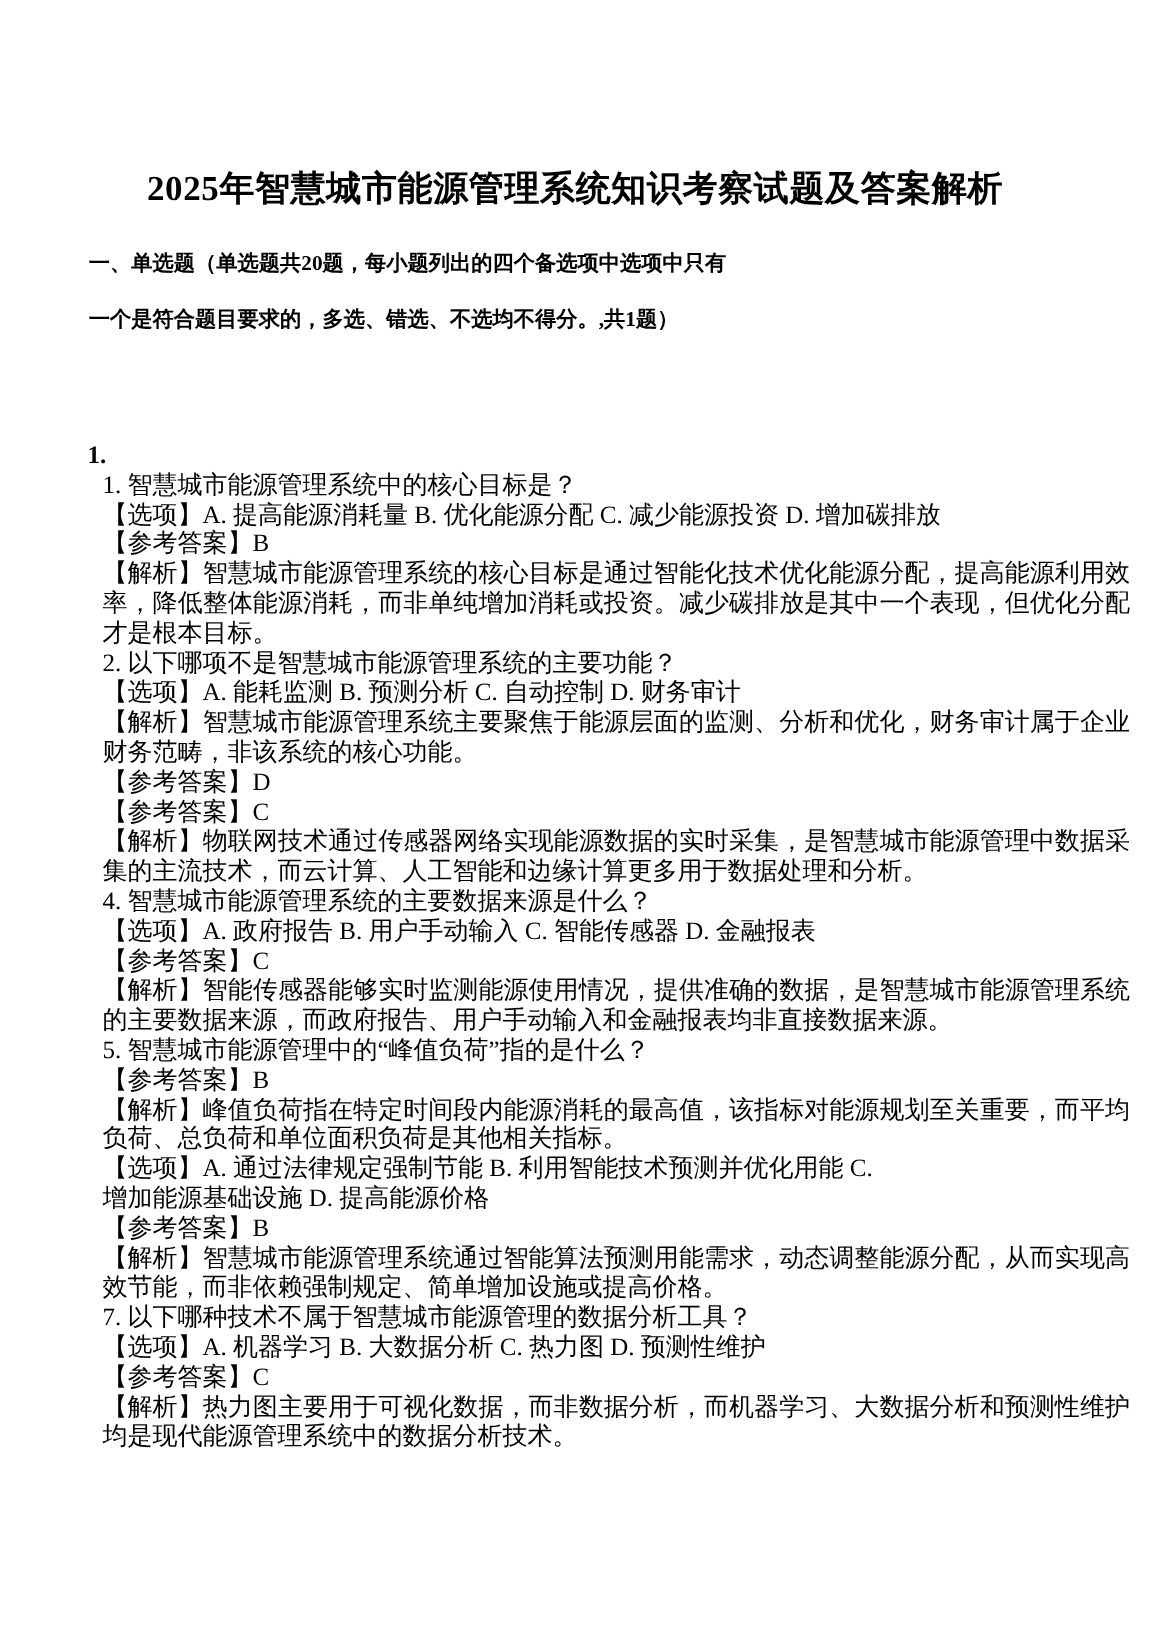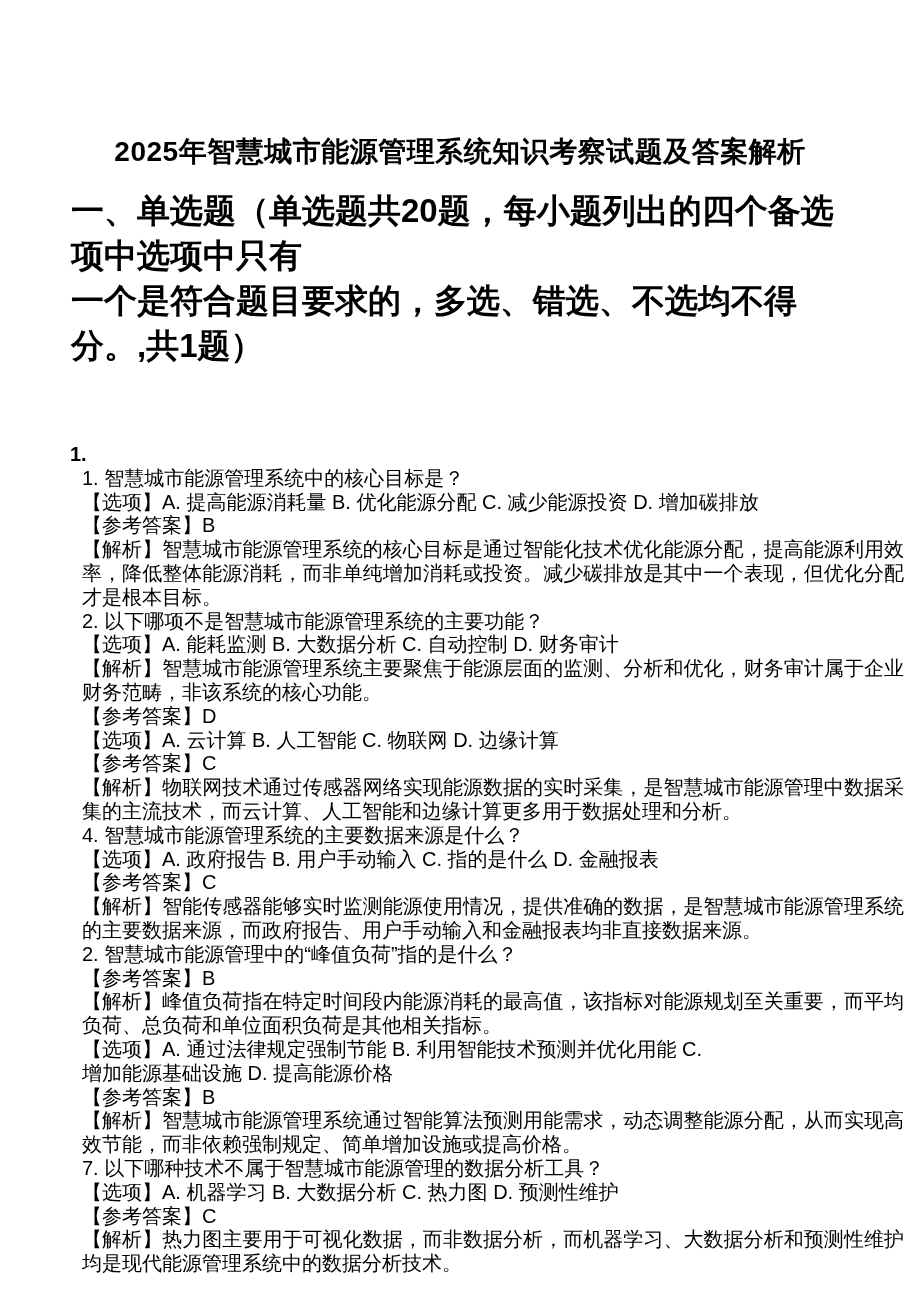--- a/index.html
+++ b/index.html
@@ -6,36 +6,36 @@
     margin: 0;
     padding: 0;
     background: #ffffff;
   }
   .page {
     position: relative;
     width: 920px;
     height: 1302px;
     background: #ffffff;
     color: #000000;
-    font-family: Liberation Sans, sans-serif;
+    font-family: Liberation Serif, serif;
     overflow: hidden;
   }
   .doc-title {
     margin: 0 40px;
     padding-top: 132px;
     text-align: center;
     font-size: 28px;
     font-weight: 700;
     line-height: 40px;
     letter-spacing: 0.5px;
     white-space: nowrap;
   }
   .section-heading {
     margin: 16px 60px 0 71px;
-    font-size: 33px;
+    font-size: 17px;
     font-weight: 700;
     line-height: 45px;
     white-space: pre-line;
   }
   .question-list {
     margin-top: 75px;
   }
   .list-number {
     margin: 0 0 0 70px;
     font-size: 20px;
@@ -68,40 +68,39 @@
 
     <div class="question-block">
       <p>1. 智慧城市能源管理系统中的核心目标是？</p>
       <p>【选项】A. 提高能源消耗量 B. 优化能源分配 C. 减少能源投资 D. 增加碳排放</p>
       <p>【参考答案】B</p>
       <p>【解析】智慧城市能源管理系统的核心目标是通过智能化技术优化能源分配，提高能源利用效率，降低整体能源消耗，而非单纯增加消耗或投资。减少碳排放是其中一个表现，但优化分配才是根本目标。</p>
     </div>
 
     <div class="question-block">
       <p>2. 以下哪项不是智慧城市能源管理系统的主要功能？</p>
-      <p>【选项】A. 能耗监测 B. 大数据分析 C. 自动控制 D. 财务审计</p>
+      <p>【选项】A. 能耗监测 B. 预测分析 C. 自动控制 D. 财务审计</p>
       <p>【解析】智慧城市能源管理系统主要聚焦于能源层面的监测、分析和优化，财务审计属于企业财务范畴，非该系统的核心功能。</p>
       <p>【参考答案】D</p>
     </div>
 
     <div class="question-block">
-      <p>【选项】A. 云计算 B. 人工智能 C. 物联网 D. 边缘计算</p>
       <p>【参考答案】C</p>
       <p>【解析】物联网技术通过传感器网络实现能源数据的实时采集，是智慧城市能源管理中数据采集的主流技术，而云计算、人工智能和边缘计算更多用于数据处理和分析。</p>
     </div>
 
     <div class="question-block">
       <p>4. 智慧城市能源管理系统的主要数据来源是什么？</p>
-      <p>【选项】A. 政府报告 B. 用户手动输入 C. 指的是什么 D. 金融报表</p>
+      <p>【选项】A. 政府报告 B. 用户手动输入 C. 智能传感器 D. 金融报表</p>
       <p>【参考答案】C</p>
       <p>【解析】智能传感器能够实时监测能源使用情况，提供准确的数据，是智慧城市能源管理系统的主要数据来源，而政府报告、用户手动输入和金融报表均非直接数据来源。</p>
     </div>
 
     <div class="question-block">
-      <p>2. 智慧城市能源管理中的“峰值负荷”指的是什么？</p>
+      <p>5. 智慧城市能源管理中的“峰值负荷”指的是什么？</p>
       <p>【参考答案】B</p>
       <p>【解析】峰值负荷指在特定时间段内能源消耗的最高值，该指标对能源规划至关重要，而平均负荷、总负荷和单位面积负荷是其他相关指标。</p>
     </div>
 
     <div class="question-block">
       <p>【选项】A. 通过法律规定强制节能 B. 利用智能技术预测并优化用能 C.
 增加能源基础设施 D. 提高能源价格</p>
       <p>【参考答案】B</p>
       <p>【解析】智慧城市能源管理系统通过智能算法预测用能需求，动态调整能源分配，从而实现高效节能，而非依赖强制规定、简单增加设施或提高价格。</p>
     </div>

